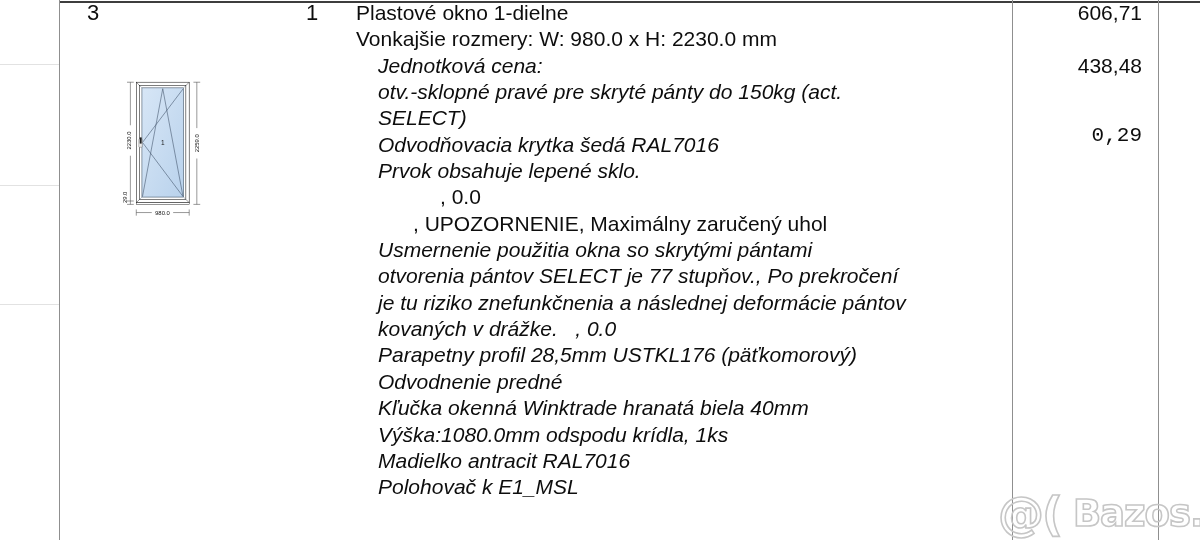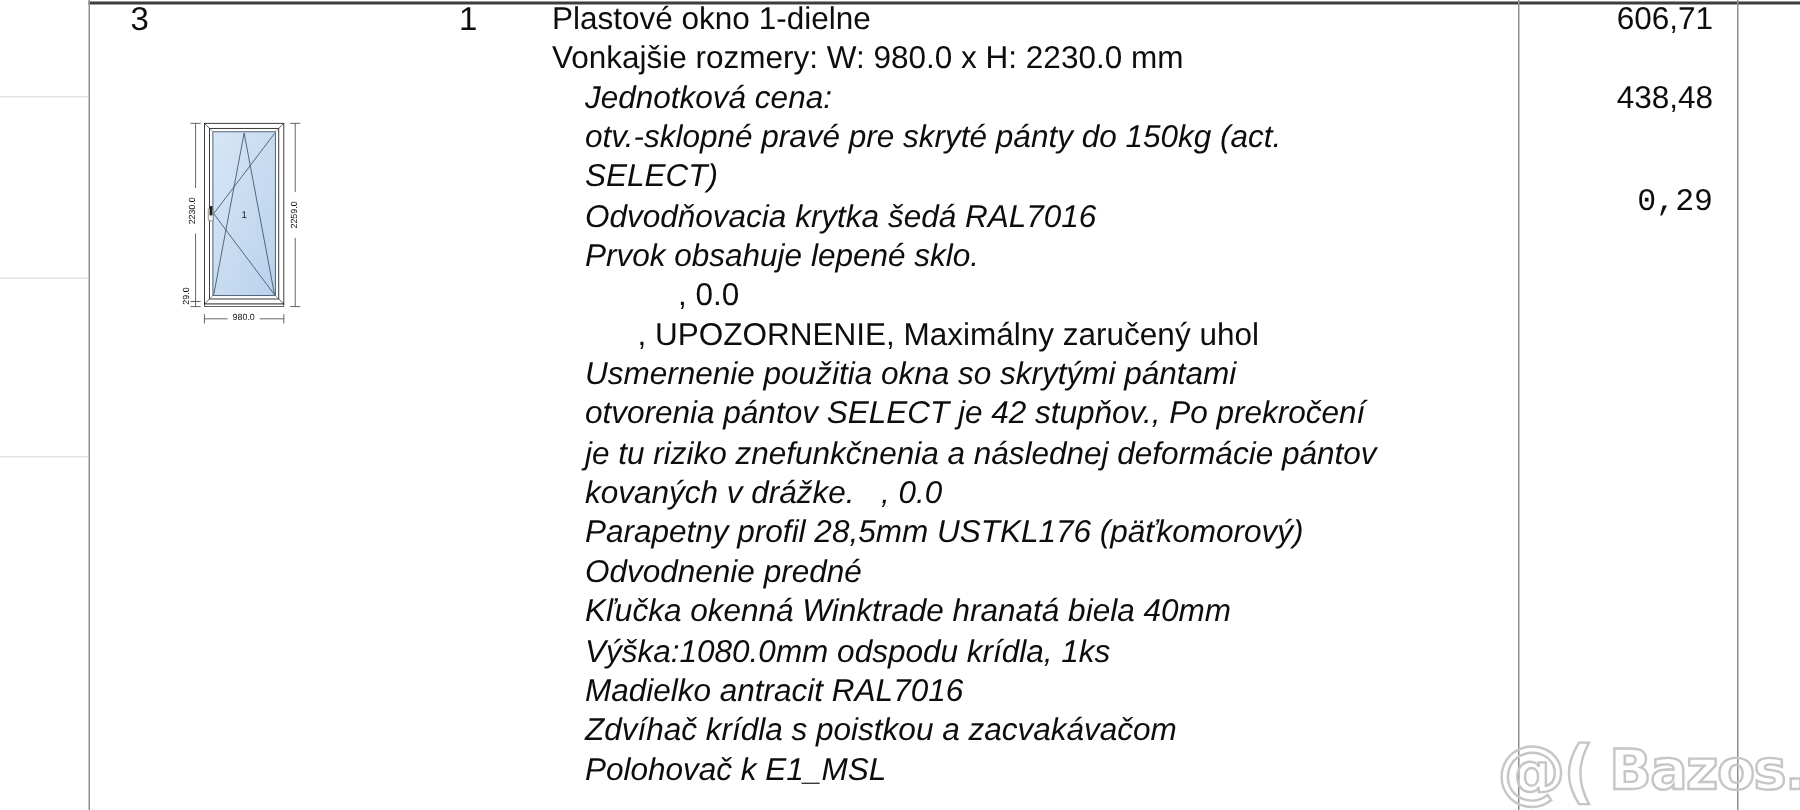--- a/index.html
+++ b/index.html
@@ -5,21 +5,21 @@
   html,body{margin:0;padding:0;}
   body{
     width:1200px;height:540px;background:#ffffff;overflow:hidden;position:relative;
     font-family:"Liberation Sans", sans-serif;color:#0d0d0d;
   }
   .page{position:absolute;inset:0;}
   .vline{position:absolute;top:0;bottom:0;width:1px;background:#8f8f8f;}
   .topline{position:absolute;top:1px;height:2px;background:#3d3d3d;}
   .mtick{position:absolute;height:1px;background:#e2e2e2;left:0;width:59px;}
   .cellnum{position:absolute;top:0;font-size:22px;line-height:26.35px;white-space:pre;}
-  #desc{position:absolute;left:368px;top:0;width:660px;}
+  #desc{position:absolute;left:356px;top:0;width:660px;}
   .dline{font-size:21px;line-height:26.35px;white-space:pre;}
   .ind0{padding-left:0;}
   .ind1{padding-left:22px;font-style:italic;}
   .ind2{padding-left:57px;}
   .ind3{padding-left:84px;}
   #prices{position:absolute;left:1012px;top:0;width:138px;}
   .price{position:absolute;right:8px;font-size:21px;line-height:26.35px;white-space:pre;}
   #watermark{
     position:absolute;left:998px;top:488px;height:52px;white-space:nowrap;
     color:transparent;-webkit-text-stroke:1.6px #c6c6c6;
@@ -90,29 +90,28 @@
       <div class="dline ind0">Plastové okno 1-dielne</div>
       <div class="dline ind0">Vonkajšie rozmery: W: 980.0 x H: 2230.0 mm</div>
       <div class="dline ind1">Jednotková cena:</div>
       <div class="dline ind1">otv.-sklopné pravé pre skryté pánty do 150kg (act.</div>
       <div class="dline ind1">SELECT)</div>
       <div class="dline ind1">Odvodňovacia krytka šedá RAL7016</div>
       <div class="dline ind1">Prvok obsahuje lepené sklo.</div>
       <div class="dline ind3">, 0.0</div>
       <div class="dline ind2">, UPOZORNENIE, Maximálny zaručený uhol</div>
       <div class="dline ind1">Usmernenie použitia okna so skrytými pántami</div>
-      <div class="dline ind1">otvorenia pántov SELECT je 42 stupňov., Po prekročení</div>
+      <div class="dline ind1">otvorenia pántov SELECT je 77 stupňov., Po prekročení</div>
       <div class="dline ind1">je tu riziko znefunkčnenia a následnej deformácie pántov</div>
       <div class="dline ind1">kovaných v drážke.   , 0.0</div>
       <div class="dline ind1">Parapetny profil 28,5mm USTKL176 (päťkomorový)</div>
       <div class="dline ind1">Odvodnenie predné</div>
       <div class="dline ind1">Kľučka okenná Winktrade hranatá biela 40mm</div>
       <div class="dline ind1">Výška:1080.0mm odspodu krídla, 1ks</div>
       <div class="dline ind1">Madielko antracit RAL7016</div>
-      <div class="dline ind1">Zdvíhač krídla s poistkou a zacvakávačom</div>
       <div class="dline ind1">Polohovač k E1_MSL</div>
     </div>
 
   <div id="prices">
       <div class="price" style="top: 0px;">606,71</div>
       <div class="price" style="top: 52.7px;">438,48</div>
       <div class="price" style="top: 123px; font-family: Liberation Mono, monospace;">0,29</div>
     </div>
 
   <div id="watermark">

